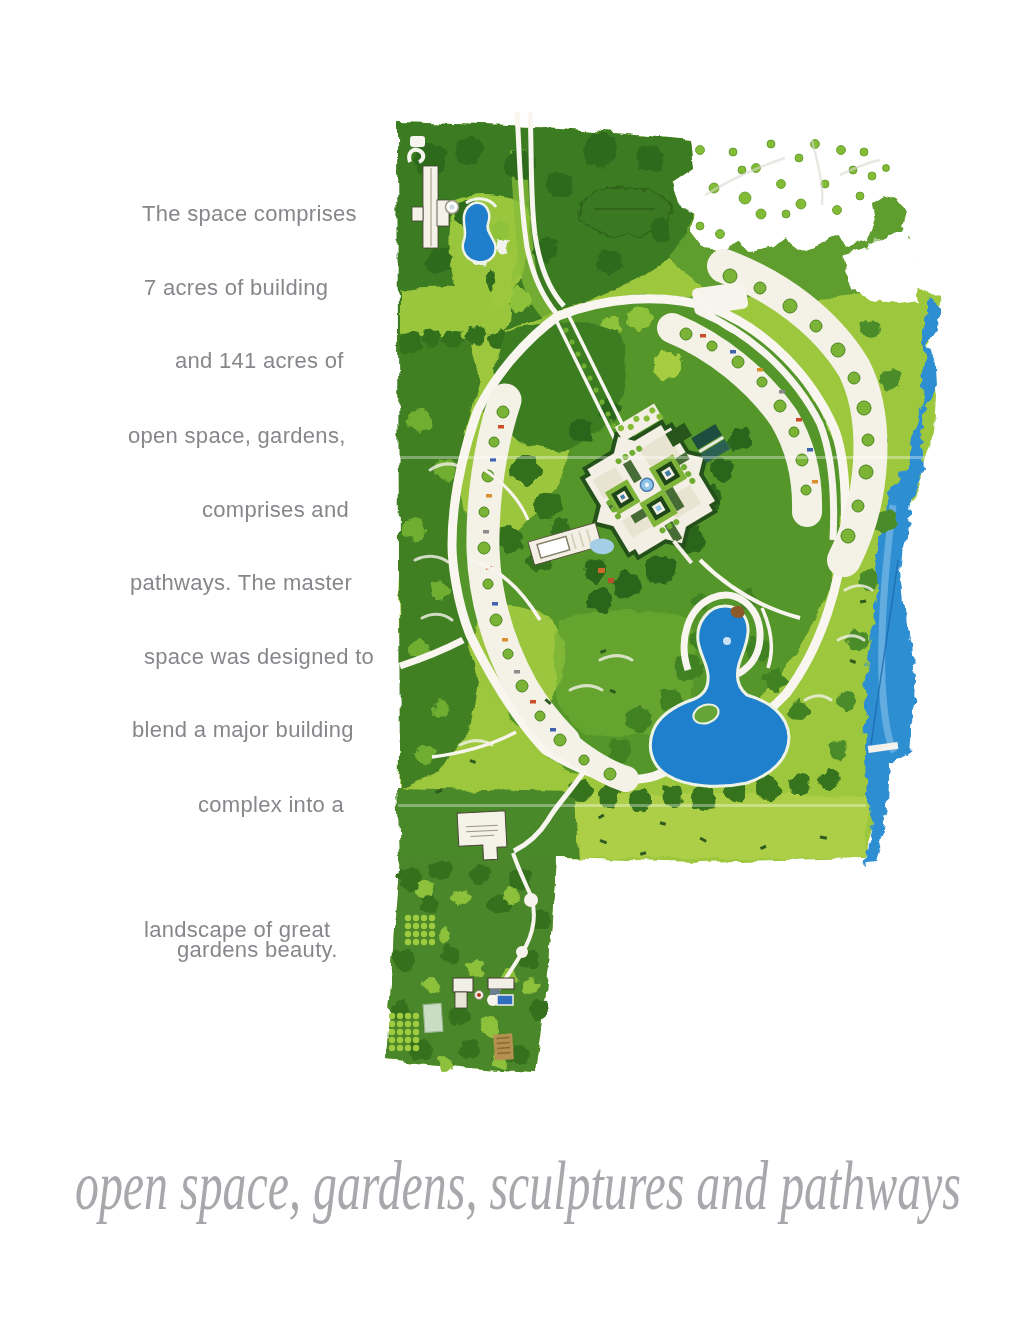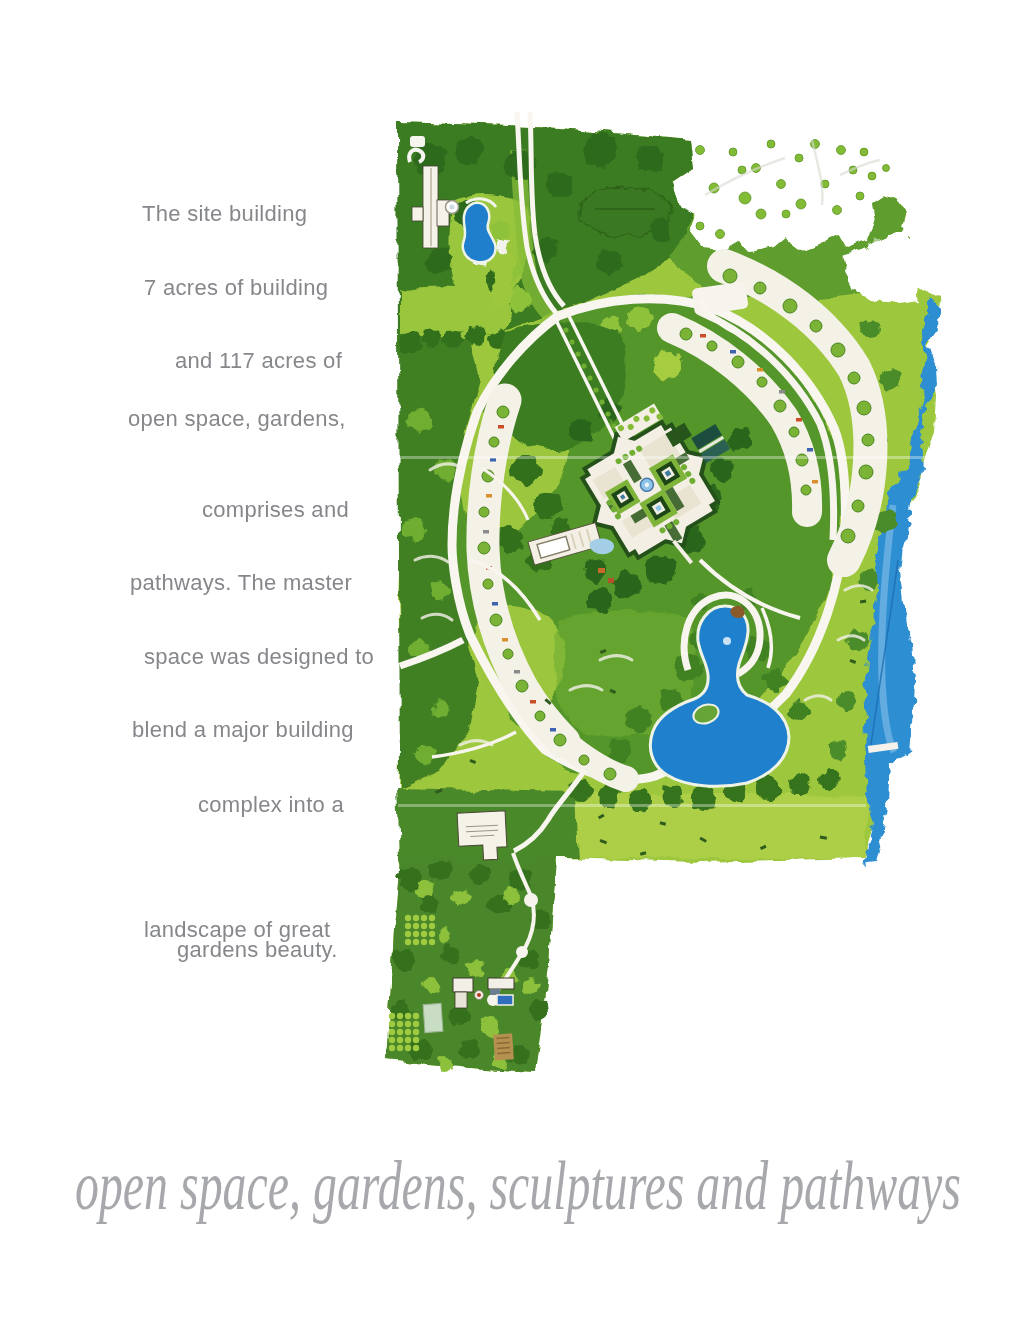--- a/index.html
+++ b/index.html
@@ -2,27 +2,27 @@
 <html><head>
 <meta charset="utf-8">
 <style>
 html,body{margin:0;padding:0;background:#ffffff;width:1024px;height:1325px;overflow:hidden}
 body{font-family:"Liberation Sans",sans-serif;position:relative}
 .cap{position:absolute;color:#85878b;font-size:22px;letter-spacing:0.3px;line-height:1;white-space:nowrap}
 </style>
 </head>
 <body>
 
-<div class="cap" style="left:142px;top:203px">The site building</div>
+<div class="cap" style="left:142px;top:203px">The space comprises</div>
 
 <div class="cap" style="left:144px;top:277px">7 acres of building</div>
 
-<div class="cap" style="left:175px;top:350px">and 117 acres of</div>
-
-<div class="cap" style="left:128px;top:408px">open space, gardens,</div>
+<div class="cap" style="left:175px;top:350px">and 141 acres of</div>
+
+<div class="cap" style="left:128px;top:425px">open space, gardens,</div>
 
 <div class="cap" style="left:202px;top:499px">comprises and</div>
 
 <div class="cap" style="left:130px;top:572px">pathways. The master</div>
 
 <div class="cap" style="left:144px;top:646px">space was designed to</div>
 
 <div class="cap" style="left:132px;top:719px">blend a major building</div>
 
 <div class="cap" style="left:198px;top:794px">complex into a</div>

